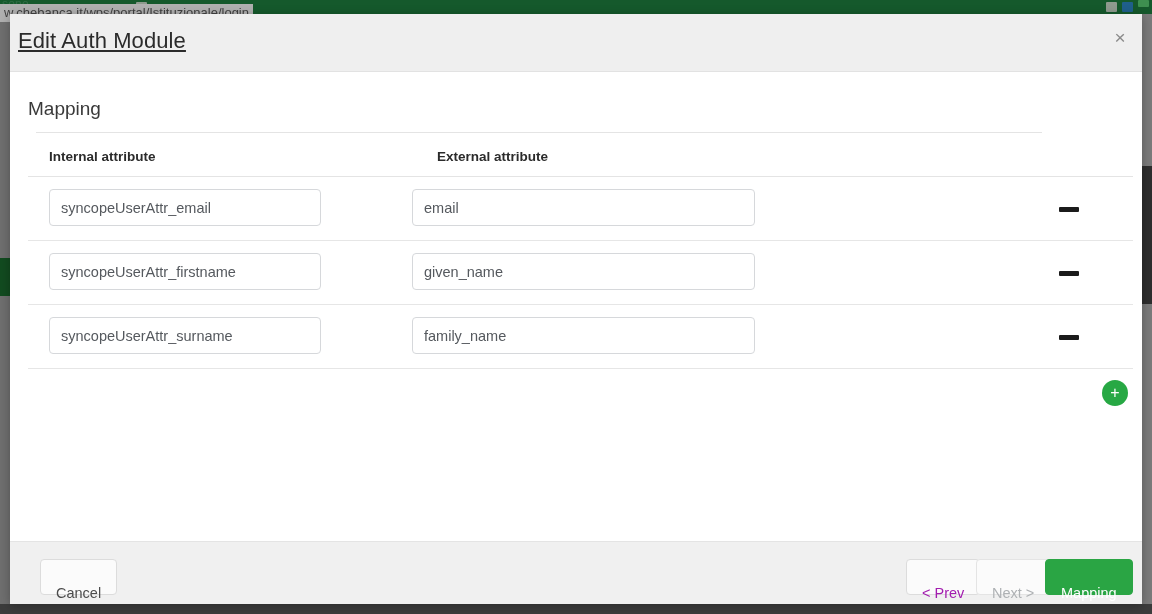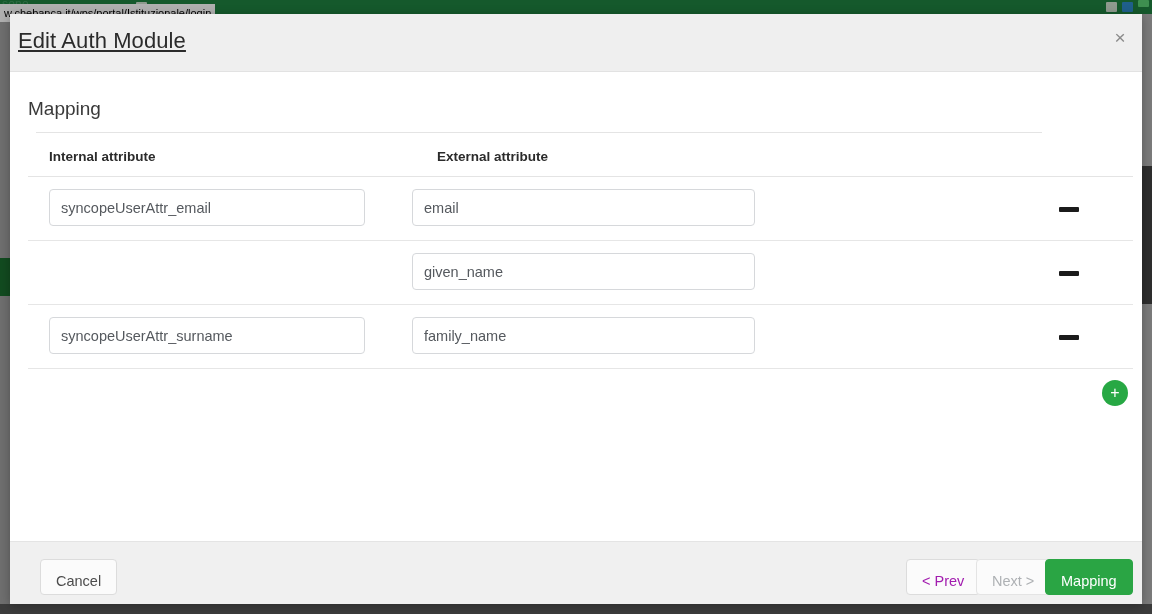--- a/index.html
+++ b/index.html
@@ -50,22 +50,22 @@
   }
   .bg-tab-icon.c {
     background: #3e8f50;
   }
   .status-url {
     position: absolute;
     left: 0; top: 4px;
     height: 18px;
     padding: 0 4px;
     background: #b0b0b0;
-    color: #000000;
-    font-size: 11px;
+    color: #404040;
+    font-size: 13px;
     line-height: 18px;
     white-space: nowrap;
   }
   .green-block {
     position: absolute;
     left: 0; top: 258px;
     width: 14px; height: 38px;
     background: #124b20;
   }
   .left-gutter {
@@ -212,21 +212,21 @@
     border-radius: 4px;
     background: #ffffff;
     font-size: 14.5px;
     color: #55595e;
     padding: 0 11px;
     font-family: "Liberation Sans", sans-serif;
     outline: none;
   }
   .cell-input.internal {
     left: 21px;
-    width: 316px;
+    width: 272px;
   }
   .cell-input.external {
     left: 384px;
     width: 343px;
   }
 
   .minus-btn {
     position: absolute;
     top: 22px;
     left: 1031px;
@@ -278,21 +278,21 @@
   }
 
   .btn {
     position: absolute;
     box-sizing: border-box;
     height: 36px;
     border-radius: 4px;
     font-size: 14.5px;
     font-family: "Liberation Sans", sans-serif;
     cursor: pointer;
-    padding: 4px 15px;
+    padding: 16px 15px;
     line-height: 34px;
     text-align: center;
   }
   .btn-cancel {
     left: 30px;
     top: 17px;
     background: #fbfbfb;
     border: 1px solid #dcdcdc;
     color: #4c4c4c;
   }
@@ -366,20 +366,21 @@
 
         <div class="row">
           <input class="cell-input internal" type="text" value="syncopeUserAttr_email" style="">
           <input class="cell-input external" type="text" value="email" style="">
           <button class="minus-btn">
               <span class="bar"></span>
             </button>
         </div>
 
         <div class="row">
+          <input class="cell-input internal" type="text" value="syncopeUserAttr_firstname" style="">
           <input class="cell-input external" type="text" value="given_name" style="">
           <button class="minus-btn">
               <span class="bar"></span>
             </button>
         </div>
 
         <div class="row">
           <input class="cell-input internal" type="text" value="syncopeUserAttr_surname" style="">
           <input class="cell-input external" type="text" value="family_name" style="">
           <button class="minus-btn">

